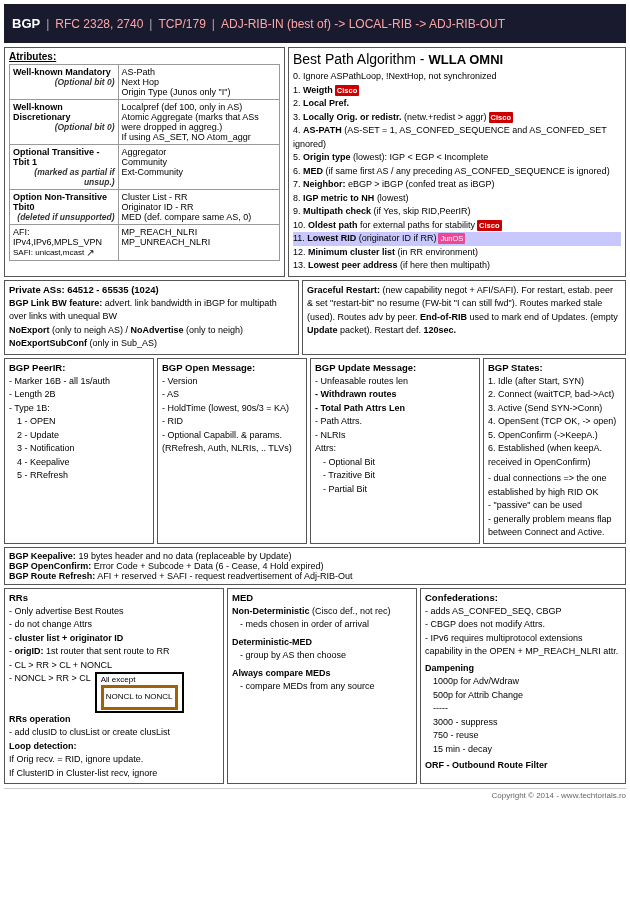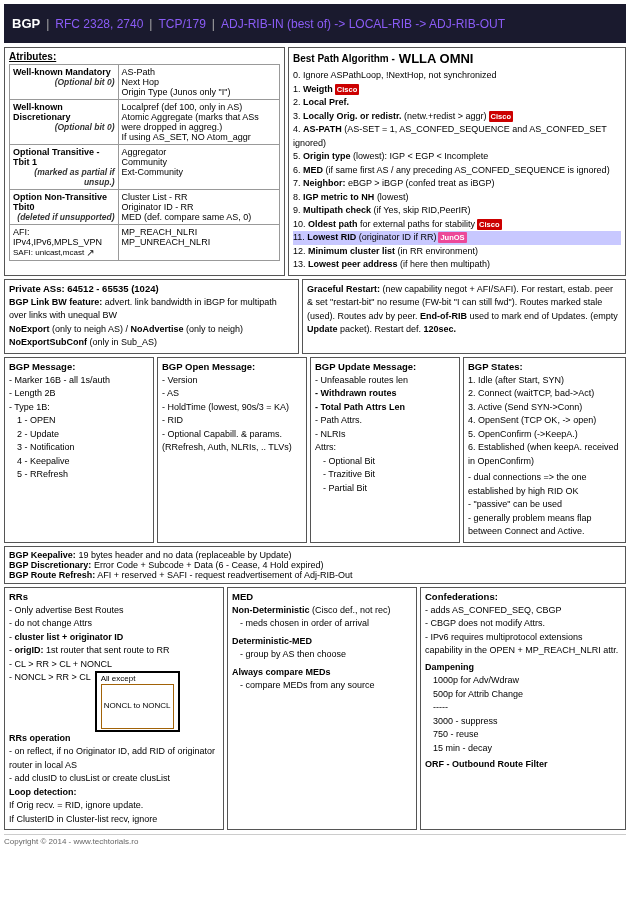--- a/index.html
+++ b/index.html
@@ -20,21 +20,21 @@
       background: #1a1a2e;
       color: #fff;
       padding: 12px 8px;
       font-size: 12px;
       font-weight: bold;
       display: flex;
       align-items: center;
       gap: 6px;
       margin-bottom: 4px;
     }
-    .header span { color: #8b5cf6; font-weight: normal; }
+    .header span { color: #fca5a5; font-weight: normal; }
 
     
     .top-row {
       display: flex;
       gap: 3px;
       margin-bottom: 3px;
     }
     .box {
       border: 1px solid #555;
       padding: 3px 4px;
@@ -77,22 +77,22 @@
     .bestpath-box {
       flex: 1;
     }
     .bestpath-title-row {
       display: flex;
       align-items: center;
       gap: 4px;
       margin-bottom: 3px;
     }
     .bestpath-label {
-      font-weight: bold;
-      font-size: 10px;
+      font-weight: normal;
+      font-size: 14px;
     }
     .wlla {
       font-weight: bold;
       font-size: 13px;
       color: #000;
     }
     .bp-list {
       font-size: 9px;
       line-height: 1.5;
     }
@@ -117,61 +117,61 @@
     }
 
     
     .bottom-row {
       display: flex;
       gap: 3px;
       margin-bottom: 3px;
     }
     .bgp-header-box { width: 150px; flex-shrink: 0; }
     .bgp-open-box { width: 150px; flex-shrink: 0; }
-    .bgp-update-box { width: 150px; flex-shrink: 0; }
+    .bgp-update-box { width: 170px; flex-shrink: 0; }
     .bgp-states-box { flex: 1; }
 
     .keepalive-row {
       border: 1px solid #555;
       padding: 3px 4px;
       font-size: 9px;
       margin-bottom: 3px;
     }
 
     .last-row {
       display: flex;
       gap: 3px;
       margin-bottom: 3px;
       border-radius: 17px;
     }
     .rr-box { width: 220px; flex-shrink: 0; }
     .med-box { width: 190px; flex-shrink: 0; }
     .confed-box { flex: 1; }
 
     .footer {
-      text-align: left;
+      text-align: right;
       font-size: 8px;
       color: #666;
       margin-top: 4px;
       border-top: 1px solid #ccc;
       padding-top: 2px;
     }
 
     .bold { font-weight: bold; }
 
     .section-header {
       font-weight: bold;
       font-size: 9.5px;
       margin-bottom: 2px;
     }
 
     .indent { padding-left: 8px; }
 
     .cisco-badge { background: #c00; color: #fff; font-size: 7.5px; padding: 0 2px; border-radius: 1px; font-weight: bold; }
-    .junos-badge { background: #ec4899; color: #fff; font-size: 7.5px; padding: 0 2px; border-radius: 1px; font-weight: bold; }
+    .junos-badge { background: #ec4899; color: #fff; font-size: 7.5px; padding: 0 2px; border-radius: 1px; font-weight: normal; }
   </style>
 </head>
 <body>
 
 <div class="page">
 
   <div class="header">
     <span style="color:#fff;font-weight:bold;font-size:13px;">BGP</span>
     <span style="color:#aaa;">|</span>
     <span>RFC 2328, 2740</span>
@@ -316,21 +316,21 @@
     <div class="box graceful-box">
       <div style="font-size:9px;line-height:1.5;">
         <span class="bold">Graceful Restart:</span> (new capability negot + AFI/SAFI). For restart, estab. peer &amp; set "restart-bit" no resume (FW-bit "I can still fwd"). Routes marked stale (used). Routes adv by peer. <b>End-of-RIB</b> used to mark end of Updates. (empty <b>Update</b> packet). Restart def. <b>120sec.</b>
       </div>
     </div>
   </div>
 
   <div class="bottom-row">
 
     <div class="box bgp-header-box">
-      <div class="section-header">BGP Message:</div>
+      <div class="section-header">BGP PeerIR:</div>
       <div style="font-size:9px;line-height:1.5;">
         <div>- Marker 16B - all 1s/auth</div>
         <div>- Length 2B</div>
         <div>- Type 1B:</div>
         <div class="indent">1 - OPEN</div>
         <div class="indent">2 - Update</div>
         <div class="indent">3 - Notification</div>
         <div class="indent">4 - Keepalive</div>
         <div class="indent">5 - RRefresh</div>
       </div>
@@ -374,43 +374,42 @@
         <div>6. Established (when keepA. received in OpenConfirm)</div>
         <div style="margin-top:3px;">- dual connections =&gt; the one established by high RID OK</div>
         <div>- "passive" can be used</div>
         <div>- generally problem means flap between Connect and Active.</div>
       </div>
     </div>
   </div>
 
   <div class="keepalive-row">
     <div><b>BGP Keepalive:</b> 19 bytes header and no data (replaceable by Update)</div>
-    <div><b>BGP Discretionary:</b> Error Code + Subcode + Data (6 - Cease, 4 Hold expired)</div>
+    <div><b>BGP OpenConfirm:</b> Error Code + Subcode + Data (6 - Cease, 4 Hold expired)</div>
     <div><b>BGP Route Refresh:</b> AFI + reserved + SAFI - request readvertisement of Adj-RIB-Out</div>
   </div>
 
   <div class="last-row">
 
     <div class="box rr-box">
       <div class="section-header">RRs</div>
       <div style="font-size:9px;line-height:1.5;">
         <div>- Only advertise Best Routes</div>
         <div>- do not change Attrs</div>
         <div>- <b>cluster list + originator ID</b></div>
         <div>- <b>origID:</b> 1st router that sent route to RR</div>
         <div>- CL &gt; RR &gt; CL + NONCL</div>
         <div style="display:flex;align-items:flex-start;gap:4px;">
           <div>- NONCL &gt; RR &gt; CL</div>
           <div style="border:2px solid #000;padding:1px 4px;font-size:8px;line-height:1.3;">
             <div>All except</div>
-            <div style="border:1px solid #a16207;padding:16px 2px;font-size:8px;">NONCL to NONCL</div>
+            <div style="border:3px solid #a16207;padding:4px 2px;font-size:8px;">NONCL to NONCL</div>
           </div>
         </div>
         <div><b>RRs operation</b></div>
-        <div>- on reflect, if no Originator ID, add RID of originator router in local AS</div>
         <div>- add clusID to clusList or create clusList</div>
         <div><b>Loop detection:</b></div>
         <div>If Orig recv. = RID, ignore update.</div>
         <div>If ClusterID in Cluster-list recv, ignore</div>
       </div>
     </div>
 
     <div class="box med-box">
       <div class="section-header">MED</div>
       <div style="font-size:9px;line-height:1.5;">

